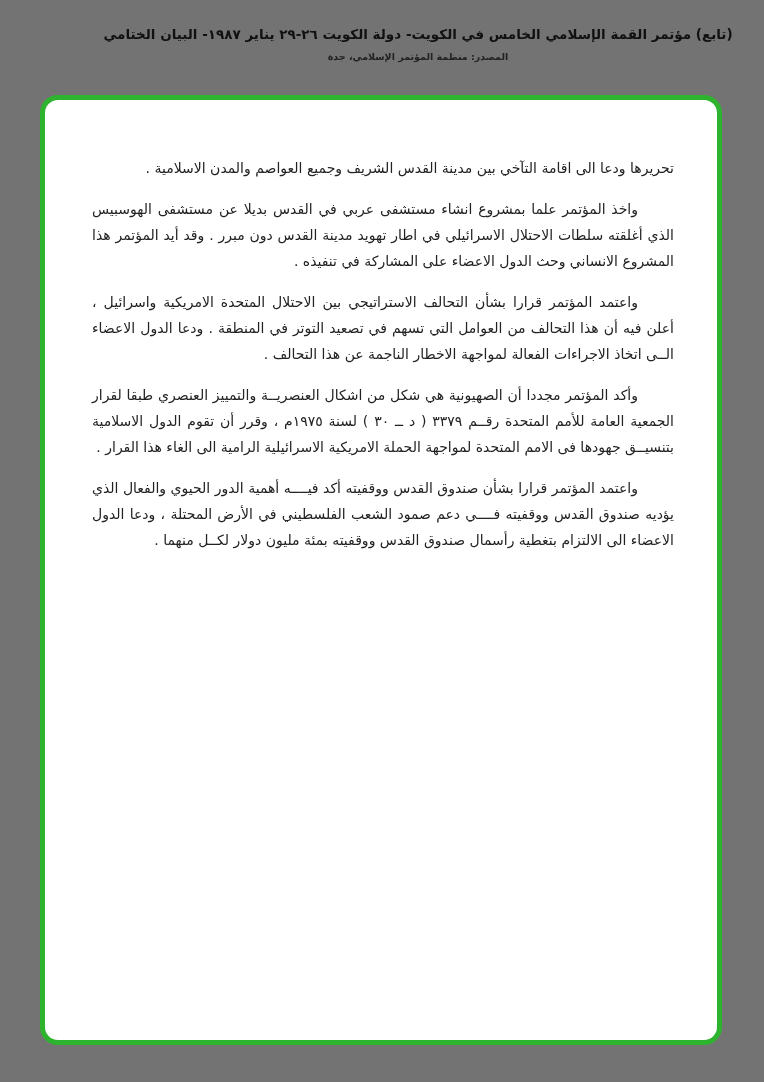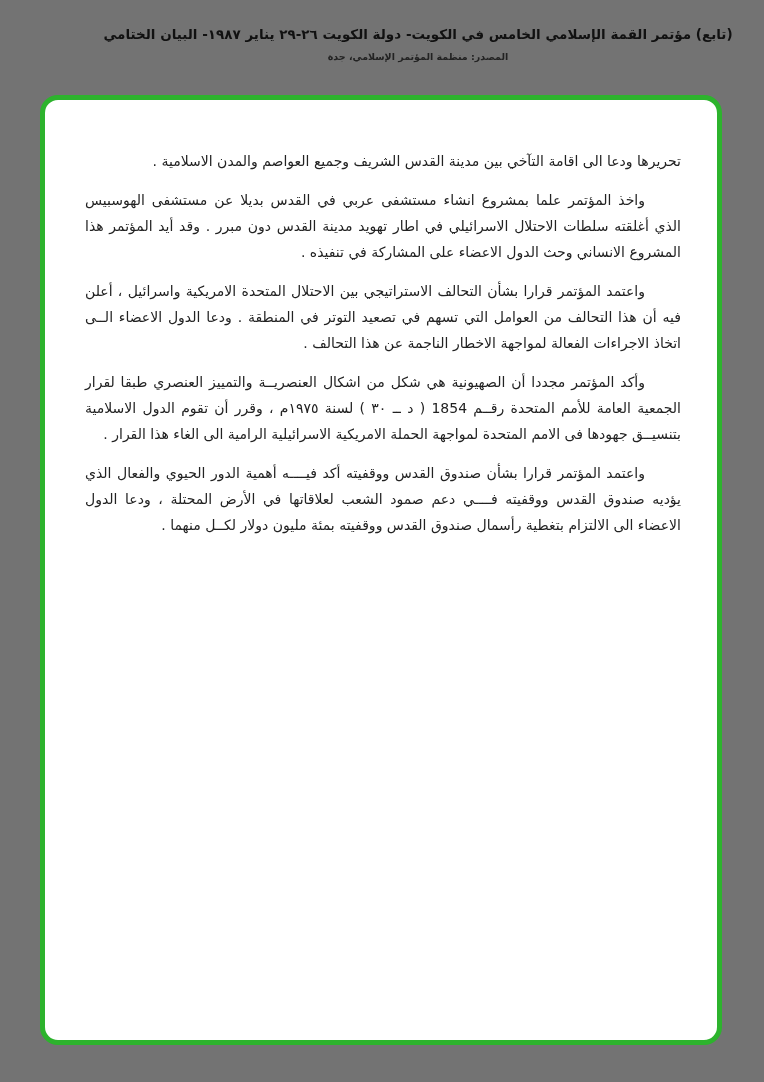--- a/index.html
+++ b/index.html
@@ -56,21 +56,21 @@
     text-align: justify;
     color: #222;
     height: 890px;
     overflow: hidden;
   }
   .para {
     position: relative;
     margin-bottom: 13px;
   }
   .para p {
-    margin: 8px;
+    margin: 15px;
     text-indent: 36px;
   }
   .para.no-indent p {
     text-indent: 0;
   }
   .para-num {
     position: absolute;
     top: 2px;
     right: -52px;
     direction: ltr;
@@ -117,26 +117,26 @@
 
 
       <div class="para">
 
         <p>واعتمد المؤتمر قرارا بشأن التحالف الاستراتيجي بين الاحتلال المتحدة الامريكية واسرائيل ، أعلن فيه أن هذا التحالف من العوامل التي تسهم في تصعيد التوتر في المنطقة . ودعا الدول الاعضاء الــى اتخاذ الاجراءات الفعالة لمواجهة الاخطار الناجمة عن هذا التحالف .</p>
       </div>
 
 
       <div class="para">
 
-        <p>وأكد المؤتمر مجددا أن الصهيونية هي شكل من اشكال العنصريــة والتمييز العنصري طبقا لقرار الجمعية العامة للأمم المتحدة رقــم 1854 ( د ــ ٣٠ ) لسنة ١٩٧٥م ، وقرر أن تقوم الدول الاسلامية بتنسيــق جهودها فى الامم المتحدة لمواجهة الحملة الامريكية الاسرائيلية الرامية الى الغاء هذا القرار .</p>
+        <p>وأكد المؤتمر مجددا أن الصهيونية هي شكل من اشكال العنصريــة والتمييز العنصري طبقا لقرار الجمعية العامة للأمم المتحدة رقــم ٣٣٧٩ ( د ــ ٣٠ ) لسنة ١٩٧٥م ، وقرر أن تقوم الدول الاسلامية بتنسيــق جهودها فى الامم المتحدة لمواجهة الحملة الامريكية الاسرائيلية الرامية الى الغاء هذا القرار .</p>
       </div>
 
       <div class="para">
 
-        <p>واعتمد المؤتمر قرارا بشأن صندوق القدس ووقفيته أكد فيــــه أهمية الدور الحيوي والفعال الذي يؤديه صندوق القدس ووقفيته فــــي دعم صمود الشعب لعلاقاتها في الأرض المحتلة ، ودعا الدول الاعضاء الى الالتزام بتغطية رأسمال صندوق القدس ووقفيته بمئة مليون دولار لكــل منهما .</p>
+        <p>واعتمد المؤتمر قرارا بشأن صندوق القدس ووقفيته أكد فيــــه أهمية الدور الحيوي والفعال الذي يؤديه صندوق القدس ووقفيته فــــي دعم صمود الشعب الفلسطيني في الأرض المحتلة ، ودعا الدول الاعضاء الى الالتزام بتغطية رأسمال صندوق القدس ووقفيته بمئة مليون دولار لكــل منهما .</p>
       </div>
 
     </div>
   </div>
 
   <footer class="page-footer">
     <span class="page-number">١١</span>
   </footer>
 
 </div>

